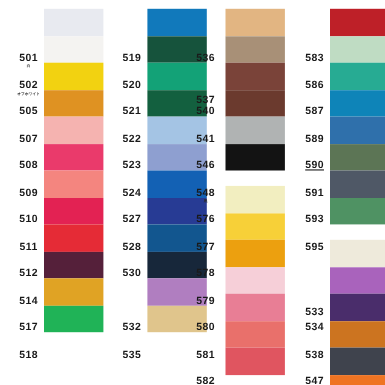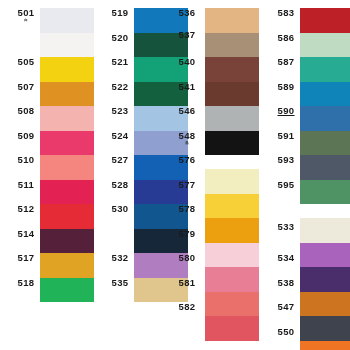--- a/index.html
+++ b/index.html
@@ -33,20 +33,21 @@
   .label {
     position: absolute;
     left: 0;
     width: 48px;
     text-align: center;
     font-size: 9.5px;
     font-weight: bold;
     color: #1a1a1a;
     letter-spacing: 0.4px;
     line-height: 10px;
+    margin-top: 40px;
   }
   .label .code {
     display: block;
   }
   .label .sub {
     display: block;
     font-size: 3.4px;
     font-weight: bold;
     letter-spacing: 0px;
     line-height: 4px;
@@ -75,20 +76,24 @@
       <div class="swatch" title="512" style="top: 204px; height: 24.5px; width: 54px; background: rgb(229, 43, 54);"></div>
       <div class="swatch" title="514" style="top: 228.5px; height: 24.5px; width: 54px; background: rgb(85, 32, 58);"></div>
       <div class="swatch" title="517" style="top: 253px; height: 24.5px; width: 54px; background: rgb(224, 163, 36);"></div>
       <div class="swatch" title="518" style="top: 277.5px; height: 24.5px; width: 54px; background: rgb(32, 179, 87);"></div>
     </div>
     <div class="column label-col" style="left: 2px;">
       <div class="label" style="top: 8px;">
         <span class="code">501</span>
         <span class="sub">白</span>
       </div>
+      <div class="label" style="top: 32.5px;">
+        <span class="code">502</span>
+        <span class="sub">オフホワイト</span>
+      </div>
       <div class="label" style="top: 57px;">
         <span class="code">505</span>
       </div>
       <div class="label" style="top: 81.5px;">
         <span class="code">507</span>
       </div>
       <div class="label" style="top: 106px;">
         <span class="code">508</span>
       </div>
       <div class="label" style="top: 130.5px;">
@@ -174,21 +179,21 @@
       <div class="swatch" title="578" style="top: 218px; height: 24.5px; width: 54px; background: rgb(236, 160, 15);"></div>
       <div class="swatch" title="579" style="top: 242.5px; height: 24.5px; width: 54px; background: rgb(246, 207, 216);"></div>
       <div class="swatch" title="580" style="top: 267px; height: 24.5px; width: 54px; background: rgb(232, 126, 149);"></div>
       <div class="swatch" title="581" style="top: 291.5px; height: 24.5px; width: 54px; background: rgb(233, 112, 107);"></div>
       <div class="swatch" title="582" style="top: 316px; height: 24.5px; width: 54px; background: rgb(224, 85, 96);"></div>
     </div>
     <div class="column label-col" style="left: 163px;">
       <div class="label" style="top: 8px;">
         <span class="code">536</span>
       </div>
-      <div class="label" style="top: 30px;">
+      <div class="label" style="top: 47px;">
         <span class="code">537</span>
       </div>
       <div class="label" style="top: 57px;">
         <span class="code">540</span>
       </div>
       <div class="label" style="top: 81.5px;">
         <span class="code">541</span>
       </div>
       <div class="label" style="top: 106px;">
         <span class="code">546</span>
@@ -253,21 +258,21 @@
       </div>
       <div class="label" style="top: 130.5px;">
         <span class="code">591</span>
       </div>
       <div class="label" style="top: 155px;">
         <span class="code">593</span>
       </div>
       <div class="label" style="top: 179.5px;">
         <span class="code">595</span>
       </div>
-      <div class="label" style="top: 222px;">
+      <div class="label" style="top: 239px;">
         <span class="code">533</span>
       </div>
       <div class="label" style="top: 253px;">
         <span class="code">534</span>
       </div>
       <div class="label" style="top: 277.5px;">
         <span class="code">538</span>
       </div>
       <div class="label" style="top: 302px;">
         <span class="code">547</span>

